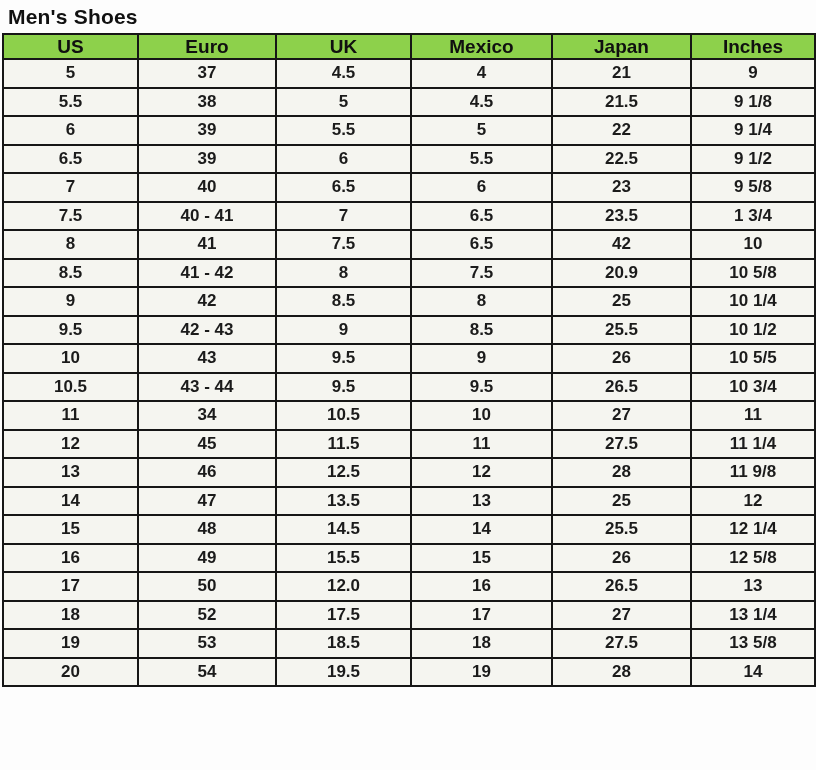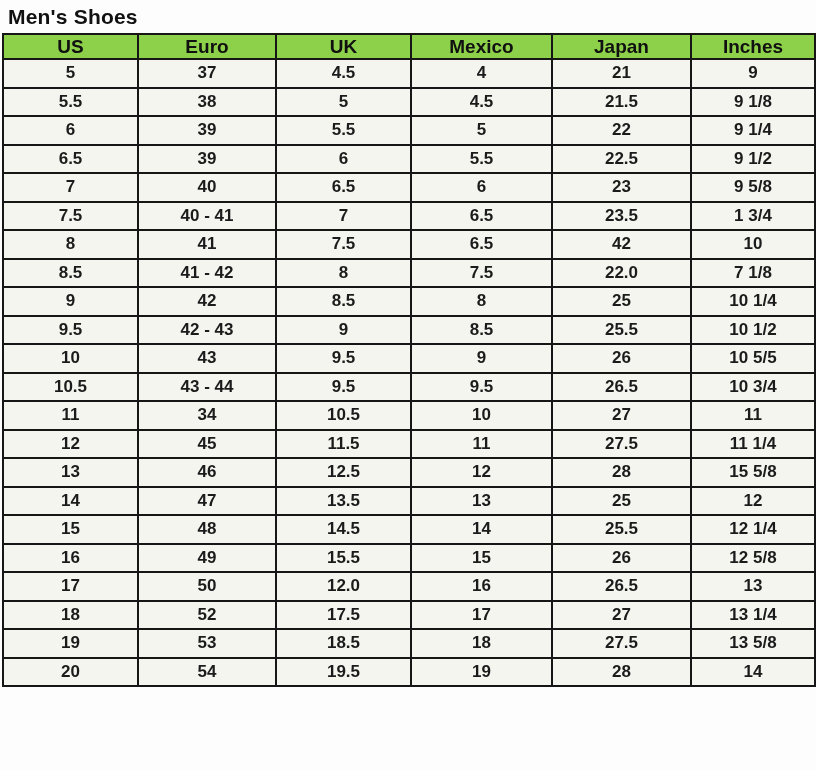--- a/index.html
+++ b/index.html
@@ -146,22 +146,22 @@
           <td>7.5</td>
           <td>6.5</td>
           <td>42</td>
           <td>10</td>
         </tr>
         <tr>
           <td>8.5</td>
           <td>41 - 42</td>
           <td>8</td>
           <td>7.5</td>
-          <td>22.0</td>
-          <td>7 1/8</td>
+          <td>20.9</td>
+          <td>10 5/8</td>
         </tr>
         <tr>
           <td>9</td>
           <td>42</td>
           <td>8.5</td>
           <td>8</td>
           <td>25</td>
           <td>10 1/4</td>
         </tr>
         <tr>
@@ -203,21 +203,21 @@
           <td>11</td>
           <td>27.5</td>
           <td>11 1/4</td>
         </tr>
         <tr>
           <td>13</td>
           <td>46</td>
           <td>12.5</td>
           <td>12</td>
           <td>28</td>
-          <td>15 5/8</td>
+          <td>11 9/8</td>
         </tr>
         <tr>
           <td>14</td>
           <td>47</td>
           <td>13.5</td>
           <td>13</td>
           <td>25</td>
           <td>12</td>
         </tr>
         <tr>

